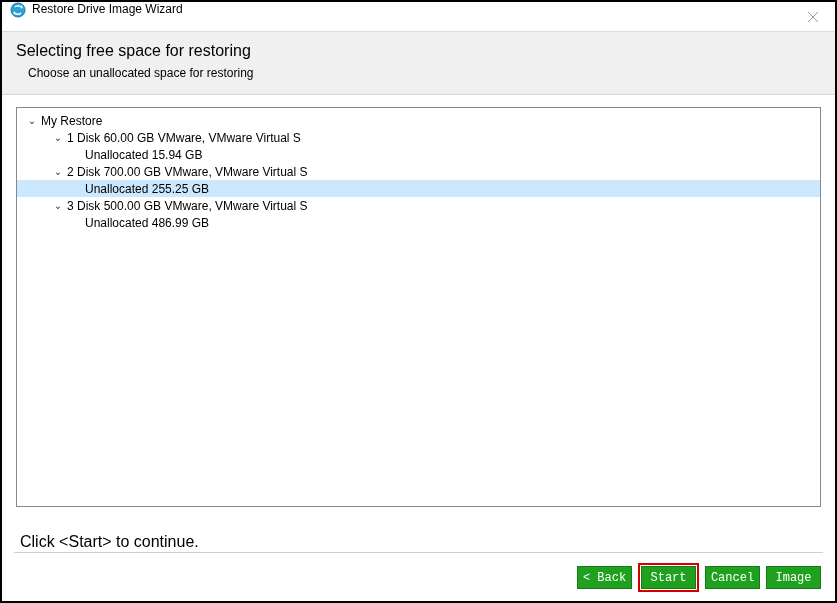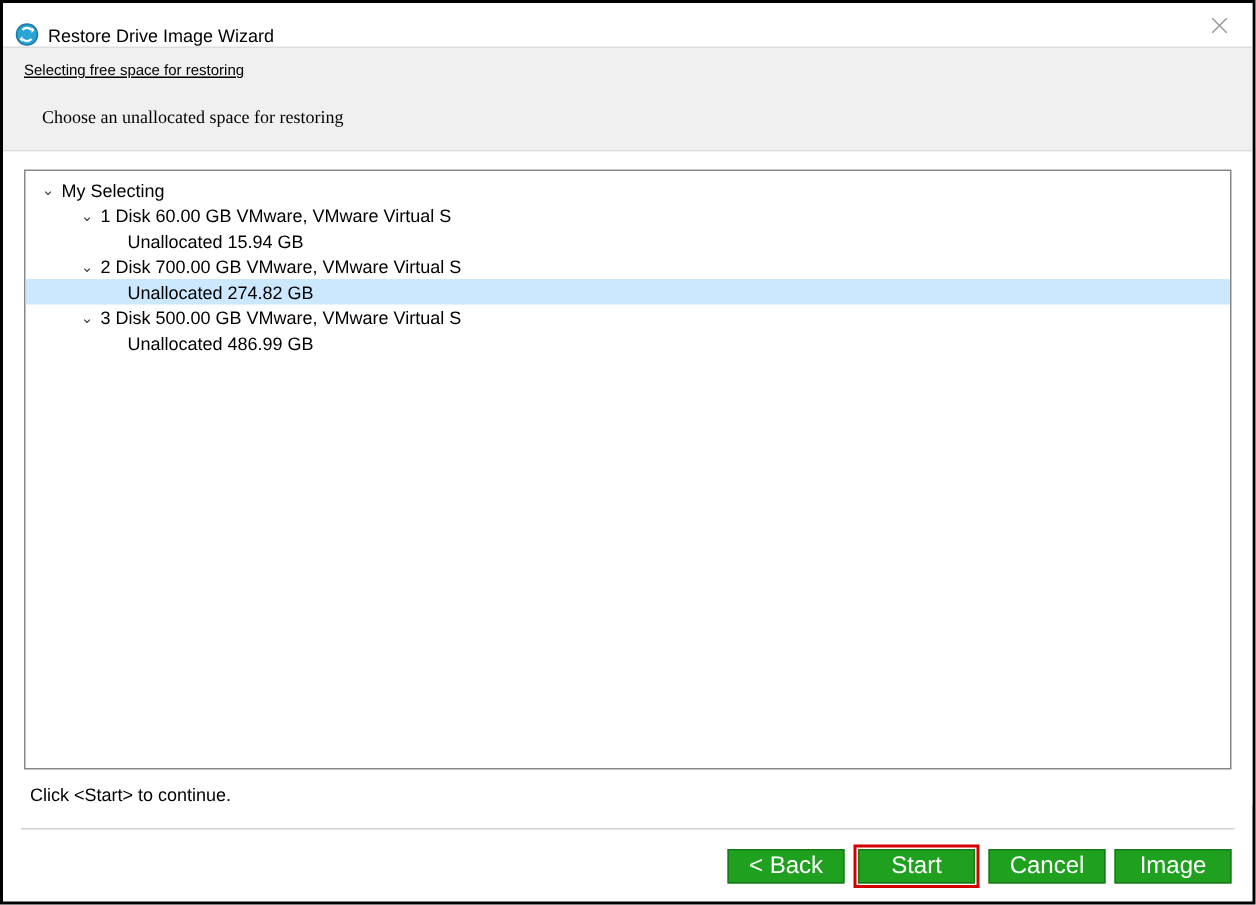--- a/index.html
+++ b/index.html
@@ -11,21 +11,21 @@
       height: 603px;
       border: 2px solid #000;
       position: relative;
       overflow: hidden;
     }
     .titlebar {
       height: 30px;
       background: #fff;
       border-bottom: 1px solid #ddd;
       display: flex;
-      align-items: flex-end;
+      align-items: flex-start;
       padding: 0 8px;
       position: relative;
     }
     .titlebar .app-icon {
       width: 16px;
       height: 16px;
       margin-right: 6px;
       display: flex;
       align-items: center;
       justify-content: center;
@@ -45,30 +45,28 @@
       justify-content: center;
       color: #888;
       font-size: 14px;
     }
     .header-area {
       background: #f0f0f0;
       padding: 10px 14px 14px 14px;
       border-bottom: 1px solid #d8d8d8;
     }
     .header-area .heading {
-      font-size: 10px;
-      color: #000;
-      margin-bottom: 18px;
-      text-decoration: underline;
+      font-size: 16px;
+      color: #000;
+      margin-bottom: 6px;
     }
     .header-area .subheading {
       font-size: 12px;
       color: #000;
       margin-left: 12px;
-      font-family: Liberation Serif, serif;
     }
     .content-area {
       padding: 12px 14px 0 14px;
       background: #fff;
     }
     .tree-box {
       border: 1px solid #888;
       height: 400px;
       background: #fff;
       overflow: auto;
@@ -86,50 +84,51 @@
     }
     .tree-row .indent { display: inline-block; }
     .tree-row .chev {
       width: 14px;
       text-align: center;
       color: #404040;
       font-size: 10px;
     }
     .tree-row .label { padding-left: 2px; }
     .hint {
-      margin-top: 10px;
-      font-size: 12px;
+      margin-top: 26px;
+      font-size: 16px;
       color: #000;
       padding-left: 4px;
     }
     .footer-sep {
       position: absolute;
       left: 12px;
       right: 12px;
       bottom: 48px;
       border-top: 1px solid #d0d0d0;
     }
     .button-row {
       position: absolute;
       right: 14px;
       bottom: 12px;
       display: flex;
       gap: 6px;
     }
     .btn {
-      width: 78px;
+      width: 55px;
       height: 23px;
       background: #1fa01f;
       color: #fff;
-      font-size: 16px;
+      font-size: 12px;
       border: 1px solid #167a16;
       display: flex;
       align-items: center;
       justify-content: center;
       cursor: pointer;
+      font-family: Liberation Mono, monospace;
     }
     .btn-highlight-wrap {
       border: 2px solid #d40000;
       padding: 1px;
       margin: -3px 0;
       display: flex;
       align-items: center;
     }
   </style>
 </head>
@@ -158,41 +157,41 @@
   <div class="heading">Selecting free space for restoring</div>
   <div class="subheading">Choose an unallocated space for restoring</div>
 </div>
 
 <div class="content-area">
   <div class="tree-box">
 
     <div class="tree-row">
       <span class="indent" style="width:8px"></span>
       <span class="chev">⌄</span>
-      <span class="label">My Selecting</span>
+      <span class="label">My Restore</span>
     </div>
 
     <div class="tree-row">
       <span class="indent" style="width:34px"></span>
       <span class="chev">⌄</span>
       <span class="label">1 Disk 60.00 GB VMware,  VMware Virtual S</span>
     </div>
     <div class="tree-row">
       <span class="indent" style="width:66px"></span>
       <span class="label">Unallocated 15.94 GB</span>
     </div>
 
     <div class="tree-row">
       <span class="indent" style="width:34px"></span>
       <span class="chev">⌄</span>
       <span class="label">2 Disk 700.00 GB VMware,  VMware Virtual S</span>
     </div>
     <div class="tree-row selected">
       <span class="indent" style="width:66px"></span>
-      <span class="label">Unallocated 274.82 GB</span>
+      <span class="label">Unallocated 255.25 GB</span>
     </div>
 
     <div class="tree-row">
       <span class="indent" style="width:34px"></span>
       <span class="chev">⌄</span>
       <span class="label">3 Disk 500.00 GB VMware,  VMware Virtual S</span>
     </div>
     <div class="tree-row">
       <span class="indent" style="width:66px"></span>
       <span class="label">Unallocated 486.99 GB</span>

